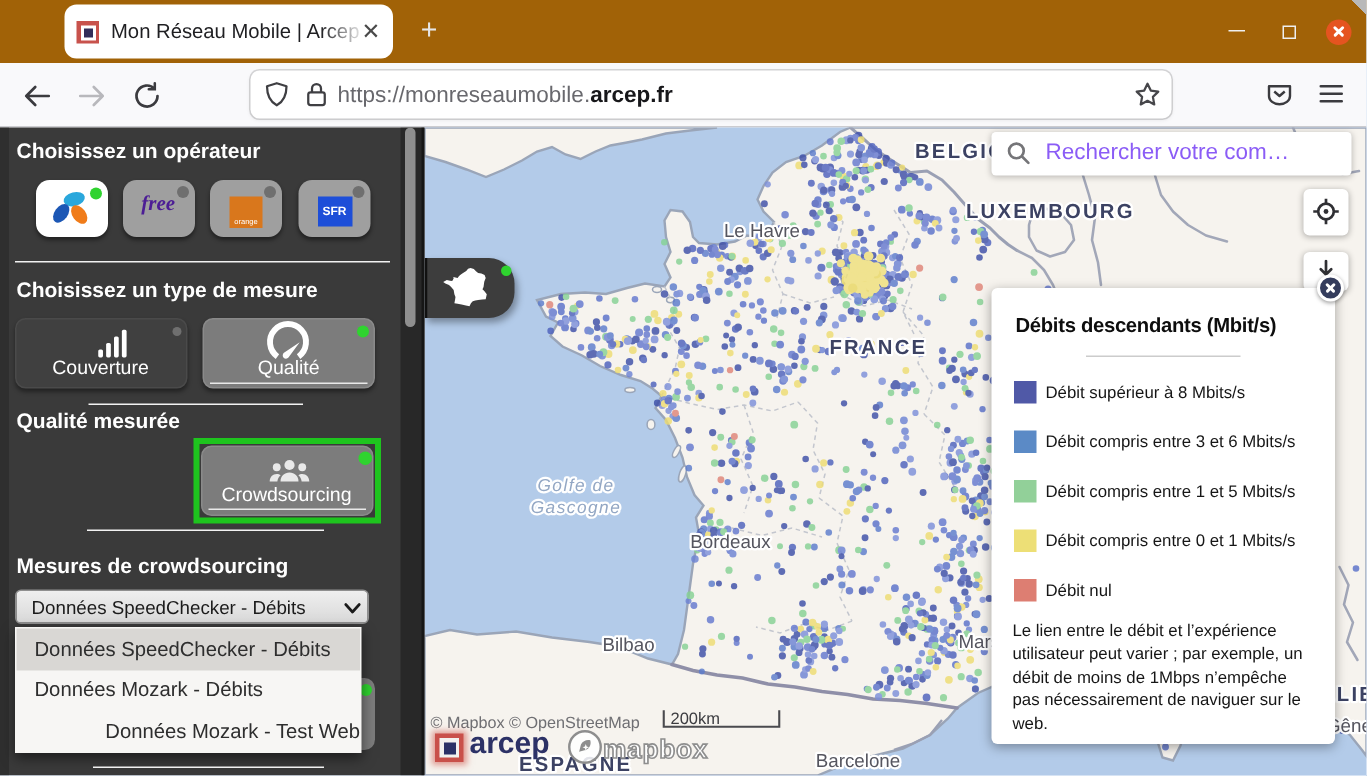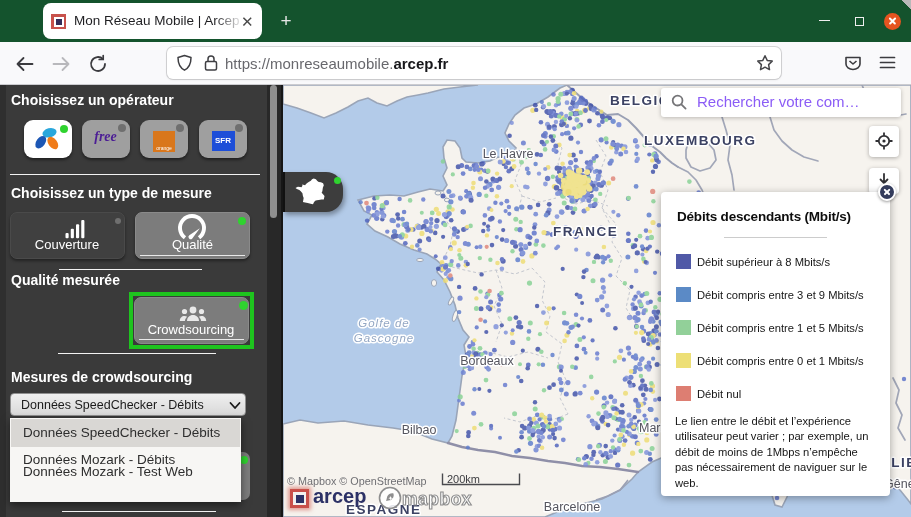--- a/index.html
+++ b/index.html
@@ -1,20 +1,20 @@
 <!DOCTYPE html>
 <html><head>
 <meta charset="utf-8">
 <style>
 * { margin:0; padding:0; box-sizing:border-box; }
 html,body { width:911px; height:517px; overflow:hidden; font-family:"Liberation Sans",sans-serif; }
 #win { position:relative; width:911px; height:517px; background:#fff; }
 
 
-#tabbar { position:absolute; left:0; top:0; width:911px; height:42px; background:#14532d; }
+#tabbar { position:absolute; left:0; top:0; width:911px; height:42px; background:#a16207; }
 #tab { position:absolute; left:43px; top:3px; width:219px; height:36px; background:#fff; border-radius:8px; }
 #tab .fav { position:absolute; left:8px; top:11px; width:15px; height:15px; background:#c8524c; }
 #tab .fav::before { content:""; position:absolute; left:2.5px; top:2.5px; right:2.5px; bottom:2.5px; background:#fff; }
 #tab .fav::after { content:""; position:absolute; left:4.5px; top:4.5px; right:4.5px; bottom:4.5px; background:#322d59; }
 #tab .title { position:absolute; left:31px; top:10px; width:200px; font-size:13.5px; color:#1f1f22; white-space:nowrap; overflow:hidden;
   -webkit-mask-image:linear-gradient(90deg,#000 140px,transparent 170px); }
 #tab .close { position:absolute; right:8px; top:12px; width:13px; height:13px; color:#4a4a4a; font-size:15px; line-height:13px; }
 #newtab { position:absolute; left:276px; top:11px; width:20px; height:20px; color:#e6e6e6; font-size:19px; font-weight:400; line-height:20px; text-align:center; }
 .winbtn { position:absolute; top:13px; color:#efefef; }
 #minb { left:819px; top:10px; width:11px; height:11px; border-bottom:1.6px solid #efefef; }
@@ -1769,21 +1769,21 @@
       </div>
       <div id="legend">
         <h3>Débits descendants (Mbit/s)</h3>
         <div class="lsep"></div>
         <div class="li" style="top:62px">
             <div class="sq" style="background:#5059a7"></div>
             <div class="lt">Débit supérieur à 8 Mbits/s</div>
           </div>
         <div class="li" style="top:95px">
             <div class="sq" style="background:#5b8ac6"></div>
-            <div class="lt">Débit compris entre 3 et 9 Mbits/s</div>
+            <div class="lt">Débit compris entre 3 et 6 Mbits/s</div>
           </div>
         <div class="li" style="top:128px">
             <div class="sq" style="background:#92d099"></div>
             <div class="lt">Débit compris entre 1 et 5 Mbits/s</div>
           </div>
         <div class="li" style="top:161px">
             <div class="sq" style="background:#eddf76"></div>
             <div class="lt">Débit compris entre 0 et 1 Mbits/s</div>
           </div>
         <div class="li" style="top:194px">
@@ -1877,21 +1877,21 @@
         <svg style="position:absolute;left:218px;top:7px" width="12" height="9" viewBox="0 0 12 9" fill="none" stroke="#1b1b1b" stroke-width="1.8" stroke-linecap="round" stroke-linejoin="round">
             <path d="M1.5 2 L6 7 L10.5 2"></path>
           </svg>
       </div>
       <div id="hidbtn">
           <div class="dot grdot" style="left:50px;top:4px;width:8px;height:8px;"></div>
         </div>
       <div id="ddlist">
         <div class="it" style="top:1px;background:#d9d7d4;">Données SpeedChecker - Débits</div>
         <div class="it" style="top:28.5px;">Données Mozark - Débits</div>
-        <div class="it" style="top:40px;">Données Mozark - Test Web</div>
+        <div class="it" style="top:56px;text-align:right;">Données Mozark - Test Web</div>
       </div>
       <div class="sep" style="left:62px;top:425.5px;width:154px;"></div>
 
       <div class="rstrip">
           <div class="thumb"></div>
         </div>
     </div>
   </div>
 
 </div>

